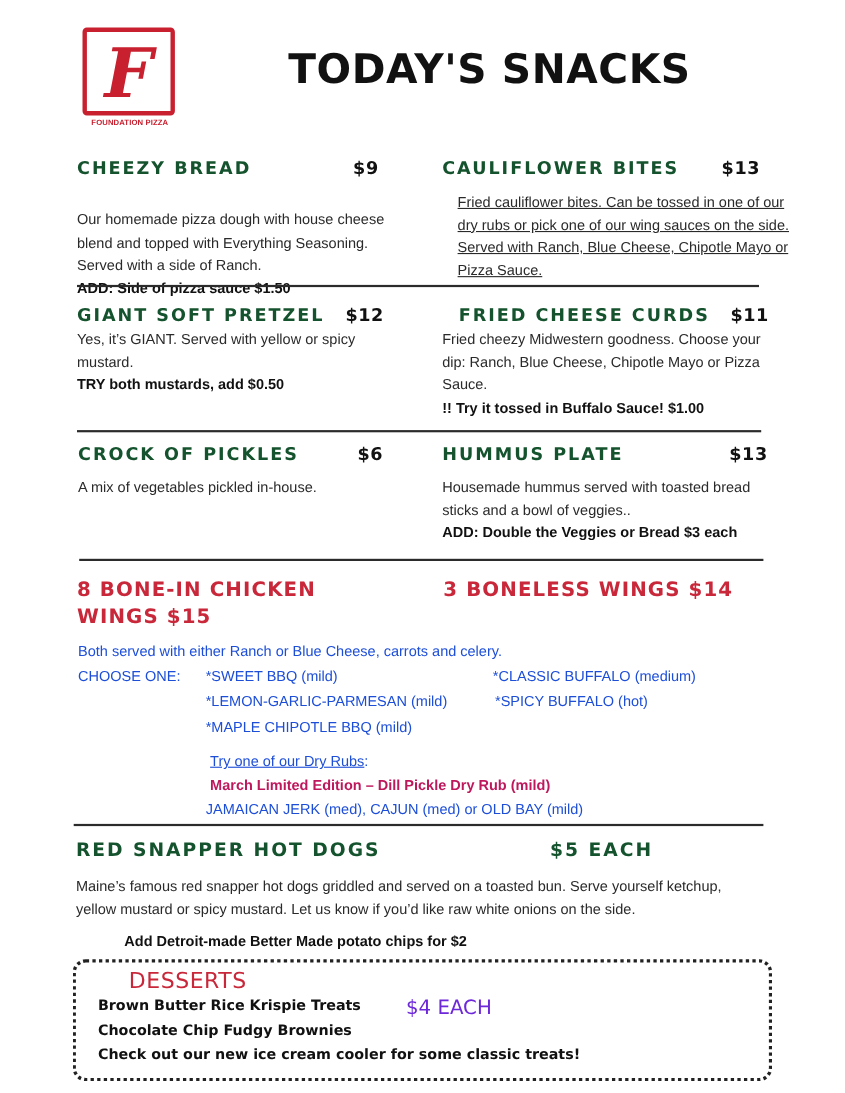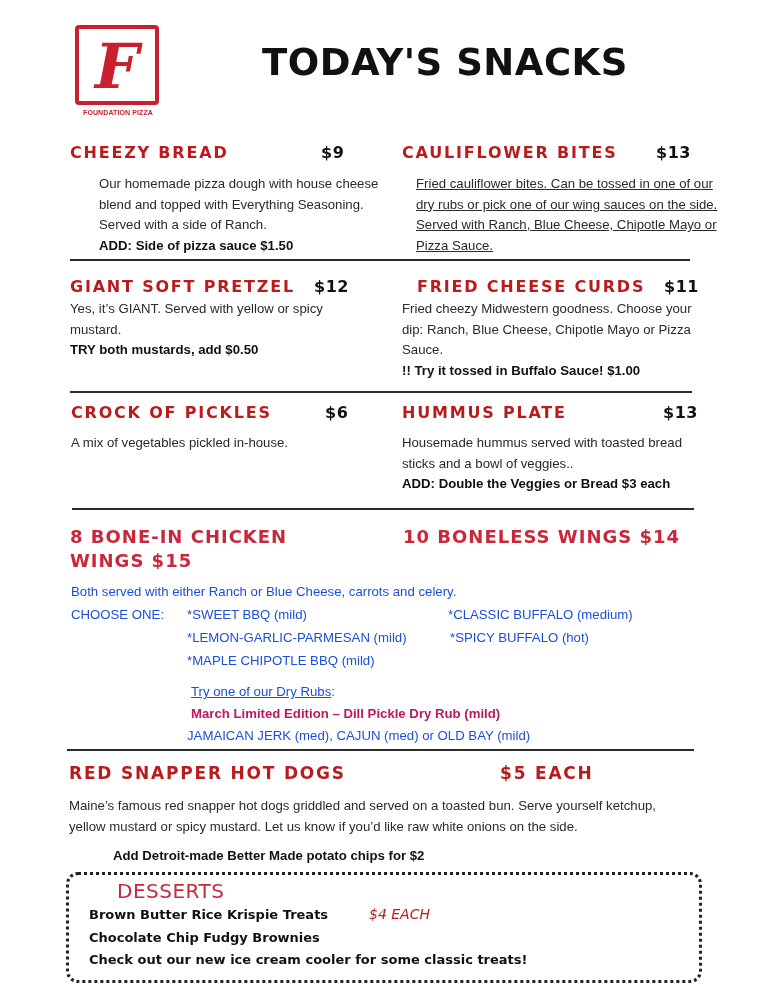--- a/index.html
+++ b/index.html
@@ -8,49 +8,49 @@
 
   .abs { position: absolute; }
 
   
   .logo-box { left: 75px; top: 25px; width: 84px; height: 80px; border: 4px solid #c8202f; border-radius: 4px; }
   .logo-f { position: absolute; left: 0; right: 0; top: 2px; text-align: center; font-family: "DejaVu Serif", serif; font-style: italic; font-weight: bold; font-size: 62px; color: #c8202f; line-height: 72px; }
   .logo-text { left: 62px; top: 109px; width: 112px; text-align: center; font-size: 7px; font-weight: bold; color: #c8202f; letter-spacing: 0.1px; }
 
   .page-title { left: 262px; top: 41px; font-family: "DejaVu Sans", sans-serif; font-weight: bold; font-size: 37px; letter-spacing: 0.5px; color: #111; }
 
-  .item-name { font-family: "DejaVu Sans", sans-serif; font-weight: bold; font-size: 16px; letter-spacing: 1.8px; color: #b91c1c; white-space: nowrap; }
+  .item-name { font-family: "DejaVu Sans", sans-serif; font-weight: bold; font-size: 16px; letter-spacing: 1.8px; color: #14532d; white-space: nowrap; }
   .item-price { font-family: "DejaVu Sans", sans-serif; font-weight: bold; font-size: 16px; letter-spacing: 0.5px; color: #111; white-space: nowrap; }
   .desc { font-family: "Liberation Sans", sans-serif; font-size: 13.2px; line-height: 20.5px; color: #2a2a2a; transform-origin: left top; }
   .desc-bold { font-weight: bold; color: #111; }
 
   .rule { height: 2px; background: #2b2b2b; }
 
   .red-head { font-family: "DejaVu Sans", sans-serif; font-weight: bold; font-size: 18px; letter-spacing: 1px; color: #c8283a; line-height: 24px; white-space: nowrap; }
 
   .wing-text { font-family: "Liberation Sans", sans-serif; font-size: 13.2px; color: #1d4ed8; white-space: nowrap; }
 
   .dessert-box { left: 66px; top: 872px; width: 636px; height: 111px; border: 3px dotted #222; border-radius: 12px; }
   .dessert-title { font-family: "DejaVu Sans", sans-serif; font-size: 20px; color: #c8283a; letter-spacing: 0.5px; }
   .dessert-item { font-family: "DejaVu Sans", sans-serif; font-weight: bold; font-size: 13px; color: #111; white-space: nowrap; }
-  .dessert-price { font-family: "DejaVu Sans", sans-serif; font-size: 14px; color: #b91c1c; white-space: nowrap; font-style: italic; }
+  .dessert-price { font-family: "DejaVu Sans", sans-serif; font-size: 18px; color: #6d28d9; white-space: nowrap; }
   u { text-decoration: underline; }
 </style>
 </head>
 <body>
 
 <div class="abs logo-box">
   <div class="logo-f">F</div>
 </div>
 <div class="abs logo-text">FOUNDATION PIZZA</div>
 <div class="abs page-title">TODAY'S SNACKS</div>
 
 <div class="abs item-name" style="left:70px; top:143px;">CHEEZY BREAD</div>
 <div class="abs item-price" style="left:321px; top:143px;">$9</div>
-<div class="abs desc" style="left:70px; top:174px;margin-left:29px;">
+<div class="abs desc" style="left:70px; top:190px;">
   <div>Our homemade pizza dough with house cheese</div>
   <div>blend and topped with Everything Seasoning.</div>
   <div>Served with a side of Ranch.</div>
   <div class="desc-bold">ADD: Side of pizza sauce $1.50</div>
 </div>
 
 <div class="abs item-name" style="left:402px; top:143px;">CAULIFLOWER BITES</div>
 <div class="abs item-price" style="left:656px; top:143px;">$13</div>
 <div class="abs desc" style="left:416px; top:174px;text-decoration:underline;">
   <div>Fried cauliflower bites. Can be tossed in one of our</div>
@@ -93,21 +93,21 @@
   <div>sticks and a bowl of veggies..</div>
   <div class="desc-bold">ADD: Double the Veggies or Bread $3 each</div>
 </div>
 
 <div class="abs rule" style="left:72px; top:508px; width:622px;"></div>
 
 <div class="abs red-head" style="left:70px; top:525px;">
   <div>8 BONE-IN CHICKEN</div>
   <div>WINGS  $15</div>
 </div>
-<div class="abs red-head" style="left:403px; top:525px;">10 BONELESS WINGS $14</div>
+<div class="abs red-head" style="left:403px; top:525px;">3 BONELESS WINGS $14</div>
 
 <div class="abs wing-text" style="left:71px; top:584px;">Both served with either Ranch or Blue Cheese, carrots and celery.</div>
 <div class="abs wing-text" style="left:71px; top:607px;">CHOOSE ONE:</div>
 <div class="abs wing-text" style="left:187px; top:607px;">*SWEET BBQ (mild)</div>
 <div class="abs wing-text" style="left:187px; top:630px;">*LEMON-GARLIC-PARMESAN (mild)</div>
 <div class="abs wing-text" style="left:187px; top:653px;">*MAPLE CHIPOTLE BBQ (mild)</div>
 <div class="abs wing-text" style="left:448px; top:607px;">*CLASSIC BUFFALO (medium)</div>
 <div class="abs wing-text" style="left:450px; top:630px;">*SPICY BUFFALO (hot)</div>
 
 <div class="abs wing-text" style="left:191px; top:684px;"><u>Try one of our Dry Rubs</u><span>:</span></div>

